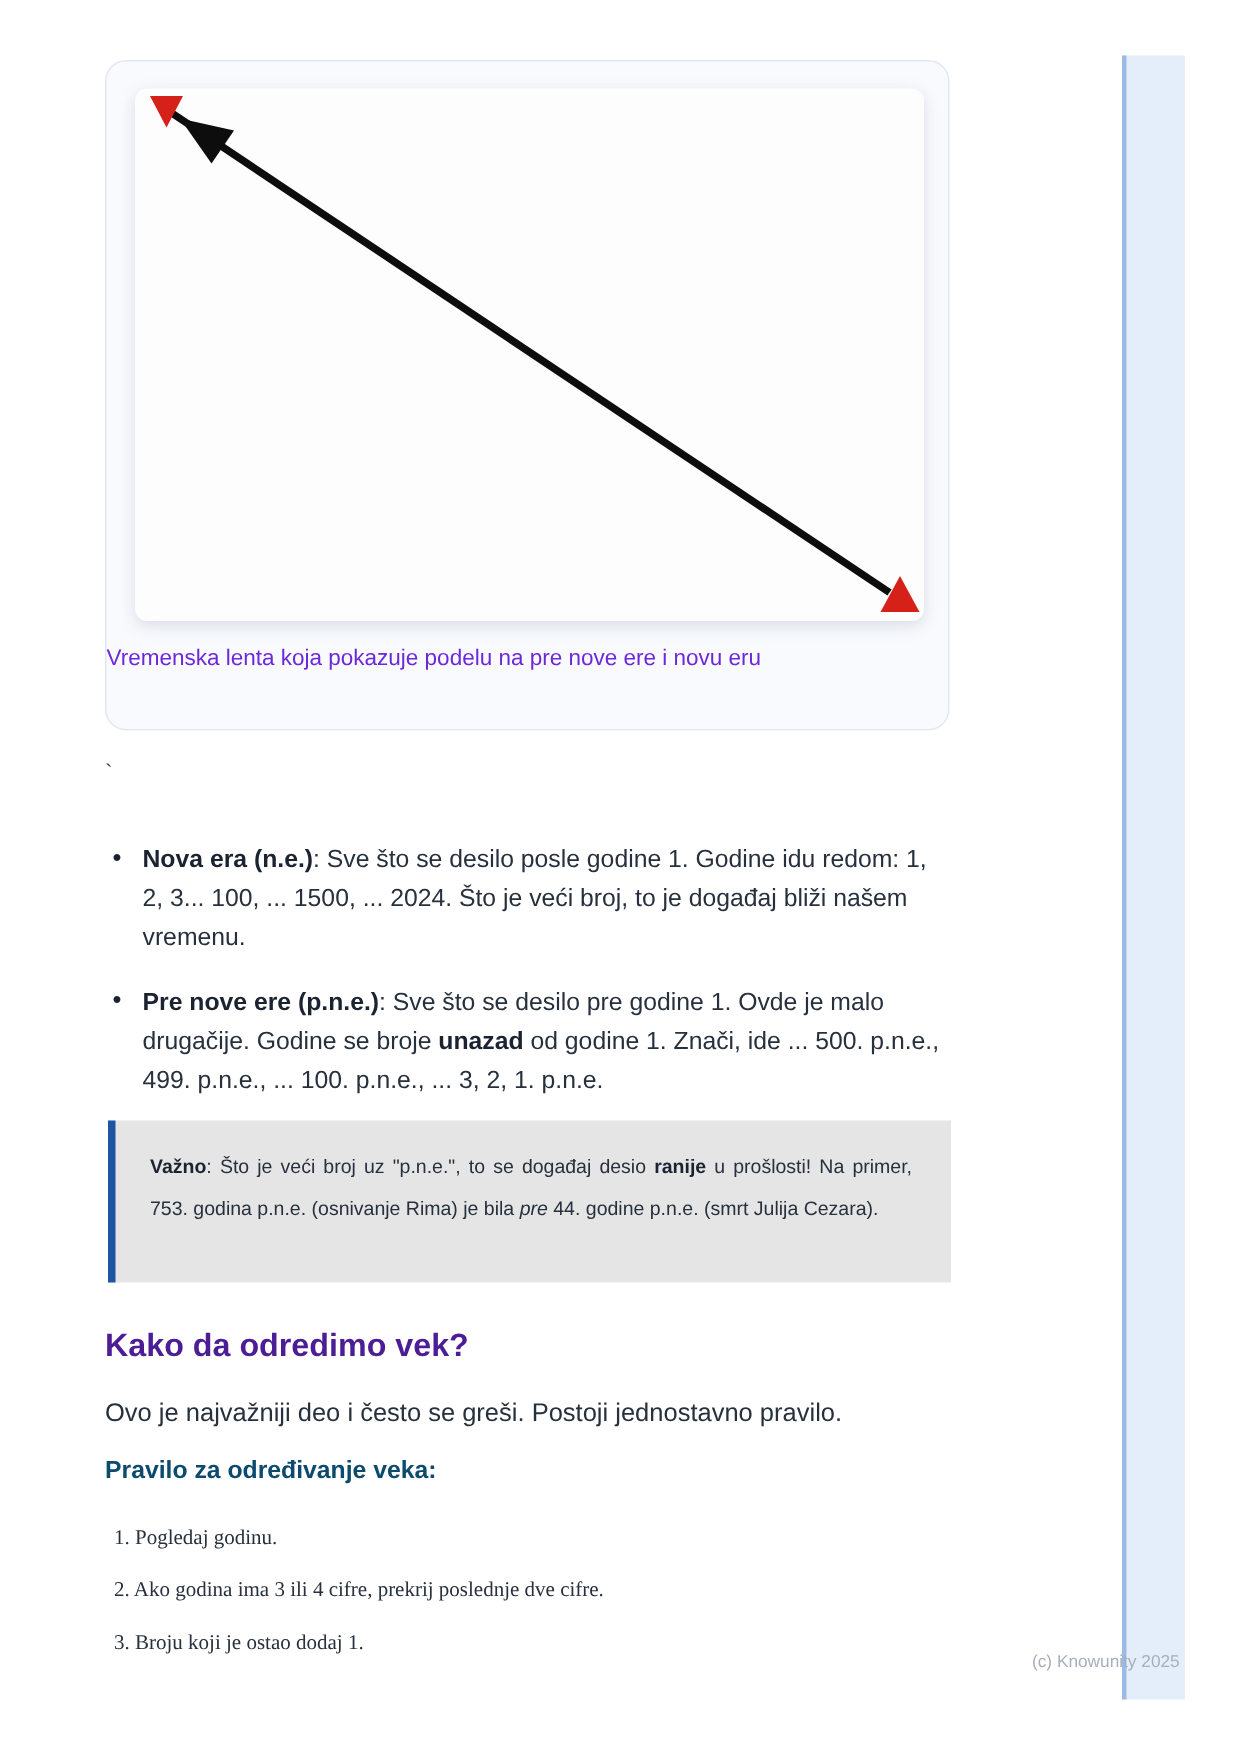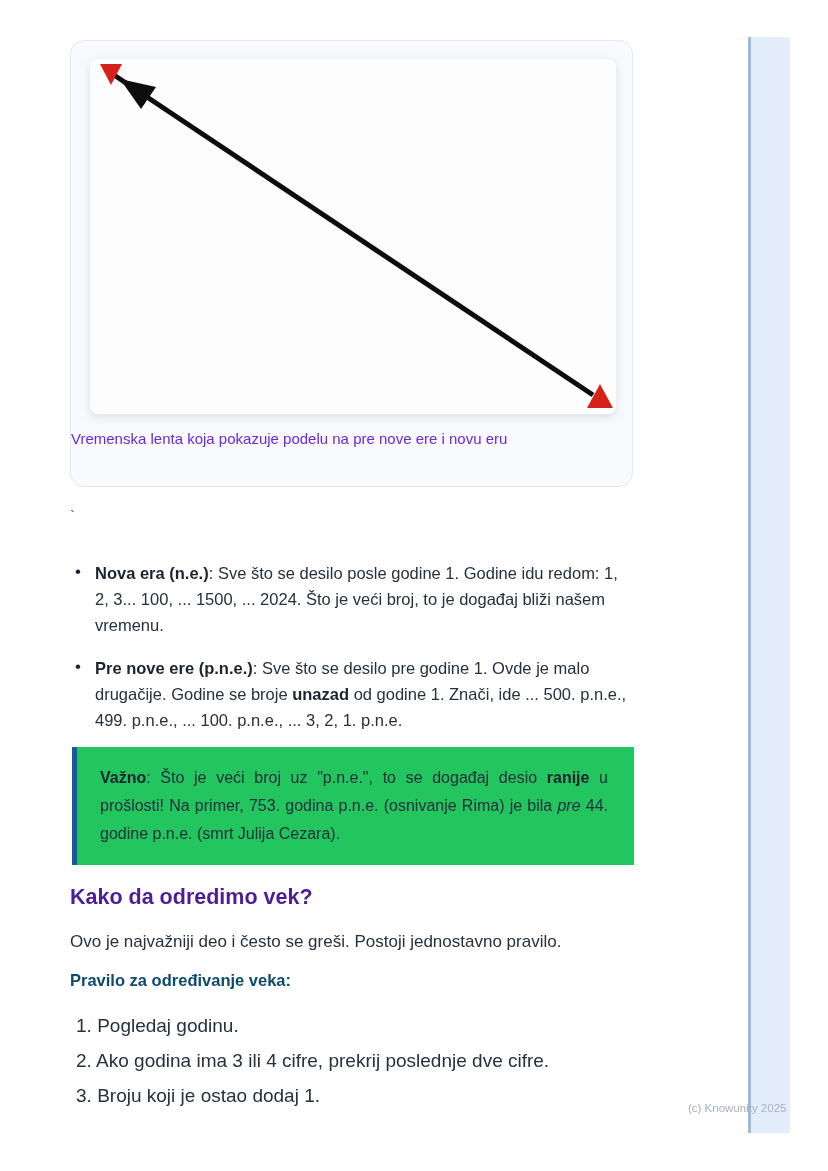--- a/index.html
+++ b/index.html
@@ -43,39 +43,39 @@
   }
   .bullets li .marker {
     position:absolute; left:5px; top:-1px; font-size:17px; color:#1b2330;
   }
   .b { font-weight:bold; color:#1b2330; }
   .i { font-style:italic; }
 
   
   .callout {
     position:absolute; left:72px; top:747px; width:562px; min-height:108px;
-    background:#22c55e;
+    background:#e5e5e5;
     border-left:5px solid #1d55a3;
     padding:17px 26px 17px 23px;
-    font-size:16px; line-height:28px;
+    font-size:13px; line-height:28px;
     text-align:justify;
     color:#27303d;
   }
 
   
   .heading {
     position:absolute; left:70px; top:885px;
     font-size:21.5px; font-weight:bold; color:#4c1d95;
   }
   .para { position:absolute; left:70px; top:929px; width:566px; font-size:17px; line-height:26px; }
   .rule-title { position:absolute; left:70px; top:971px; font-size:16.5px; font-weight:bold; color:#0c4a6e; }
 
   .steps { position:absolute; left:76px; top:1013px; width:560px; list-style:none; counter-reset:step; }
   .steps li {
-    font-size:19px; line-height:26px; margin-bottom:9px; counter-increment:step;
+    font-size:14px; line-height:26px; margin-bottom:9px; counter-increment:step;font-family:Liberation Serif, serif;
   }
   .steps li::before { content:counter(step) ". "; }
 
   
   .scroll-panel {
     position:absolute; left:748px; top:37px; width:42px; height:1096px;
     background:#e4eefa;
     border-left:3px solid #9cbbe4;
     z-index:1;
   }

